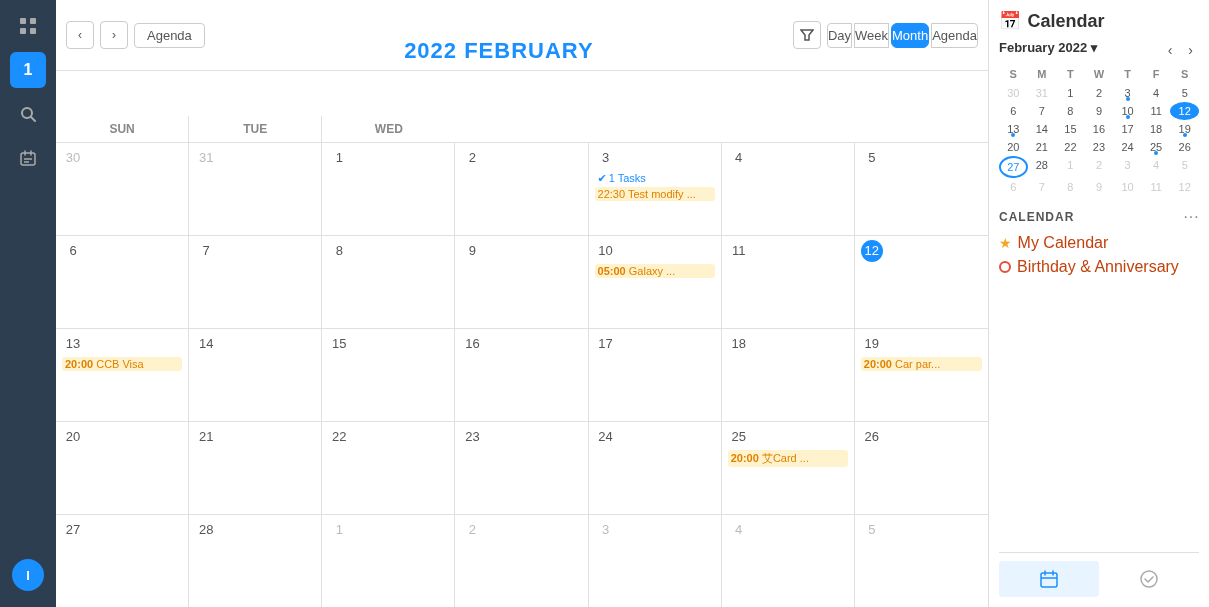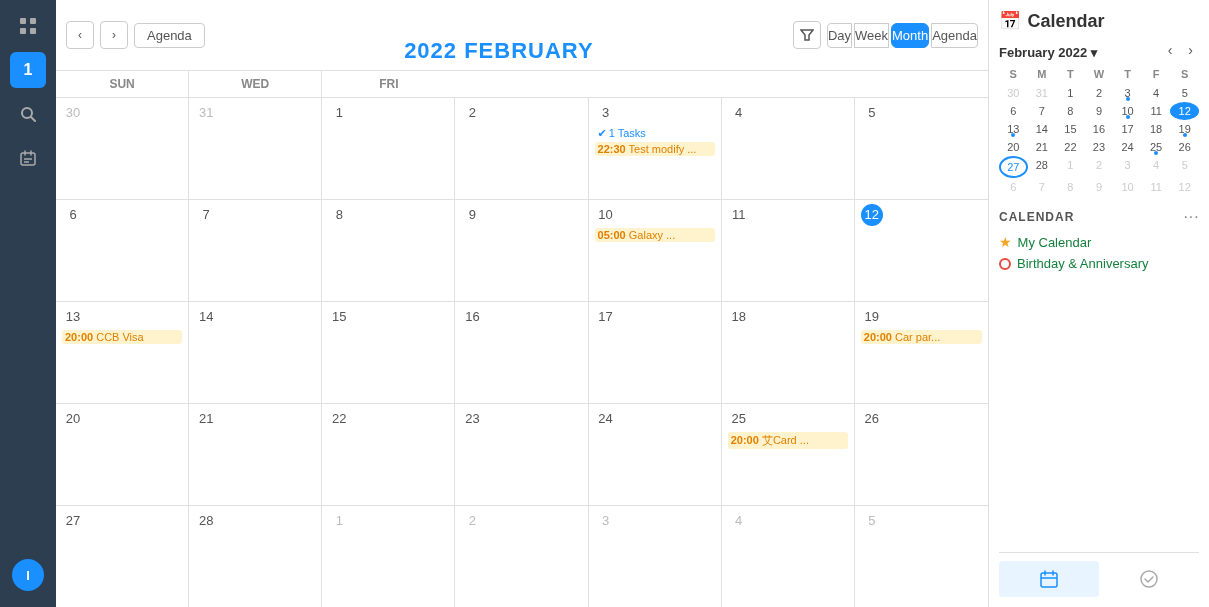--- a/index.html
+++ b/index.html
@@ -99,20 +99,21 @@
       color: #555;
     }
     .view-btn:first-child { border-radius: 4px 0 0 4px; }
     .view-btn:last-child { border-radius: 0 4px 4px 0; }
     .view-btn.active { background: #1a8fff; color: white; border-color: #1a8fff; border-radius: 6px; }
     .day-headers {
       display: grid;
       grid-template-columns: repeat(7, 1fr);
       border-bottom: 1px solid #e0e0e0;
       flex-shrink: 0;
+      margin-top: 45px;
     }
     .day-header {
       text-align: center;
       padding: 6px 0;
       font-size: 12px;
       font-weight: bold;
       color: #888;
       border-right: 1px solid #e0e0e0;
     }
     .day-header:last-child { border-right: none; }
@@ -180,21 +181,21 @@
     }
     .cal-icon { font-size: 18px; }
     .cal-title {
       font-size: 18px;
       font-weight: bold;
       color: #333;
       flex: 1;
     }
     .mini-cal-nav {
       display: flex;
-      align-items: flex-end;
+      align-items: flex-start;
       justify-content: space-between;
       margin-bottom: 6px;
     }
     .mini-nav-btn {
       background: none;
       border: none;
       cursor: pointer;
       font-size: 14px;
       color: #555;
       padding: 2px 6px;
@@ -267,21 +268,21 @@
       letter-spacing: 1px;
     }
     .more-btn {
       background: none; border: none;
       color: #888; font-size: 16px; cursor: pointer;
     }
     .calendar-item {
       display: flex; align-items: center; gap: 6px;
       margin-bottom: 6px; cursor: pointer;
     }
-    .cal-item-label { font-size: 13px; color: #15803d; }
+    .cal-item-label { font-size: 16px; color: #c2410c; }
 
     
     .right-bottom-nav {
       margin-top: auto;
       display: flex;
       border-top: 1px solid #e0e0e0;
       padding-top: 8px;
     }
     .right-bottom-btn {
       flex: 1;
@@ -342,37 +343,37 @@
     <div class="view-btns">
       <button class="view-btn">Day</button>
       <button class="view-btn">Week</button>
       <button class="view-btn active">Month</button>
       <button class="view-btn">Agenda</button>
     </div>
   </div>
 
   <div class="day-headers">
     <div class="day-header">SUN</div>
+    <div class="day-header">TUE</div>
     <div class="day-header">WED</div>
-    <div class="day-header">FRI</div>
   </div>
 
   <div class="weeks">
 
     <div class="week-row">
       <div class="day-cell other-month"><span class="day-num">30</span></div>
       <div class="day-cell other-month"><span class="day-num">31</span></div>
       <div class="day-cell"><span class="day-num">1</span></div>
       <div class="day-cell"><span class="day-num">2</span></div>
       <div class="day-cell">
         <span class="day-num">3</span>
         <div class="event task-badge">
           <span class="task-check">✔</span>1 Tasks
         </div>
-        <div class="event yellow"><span style="color:#e08000;font-weight:bold;">22:30</span> Test modify ...</div>
+        <div class="event yellow"><span style="color:#e08000;font-weight:normal;">22:30</span> Test modify ...</div>
       </div>
       <div class="day-cell"><span class="day-num">4</span></div>
       <div class="day-cell"><span class="day-num">5</span></div>
     </div>
 
     <div class="week-row">
       <div class="day-cell"><span class="day-num">6</span></div>
       <div class="day-cell"><span class="day-num">7</span></div>
       <div class="day-cell"><span class="day-num">8</span></div>
       <div class="day-cell"><span class="day-num">9</span></div>

